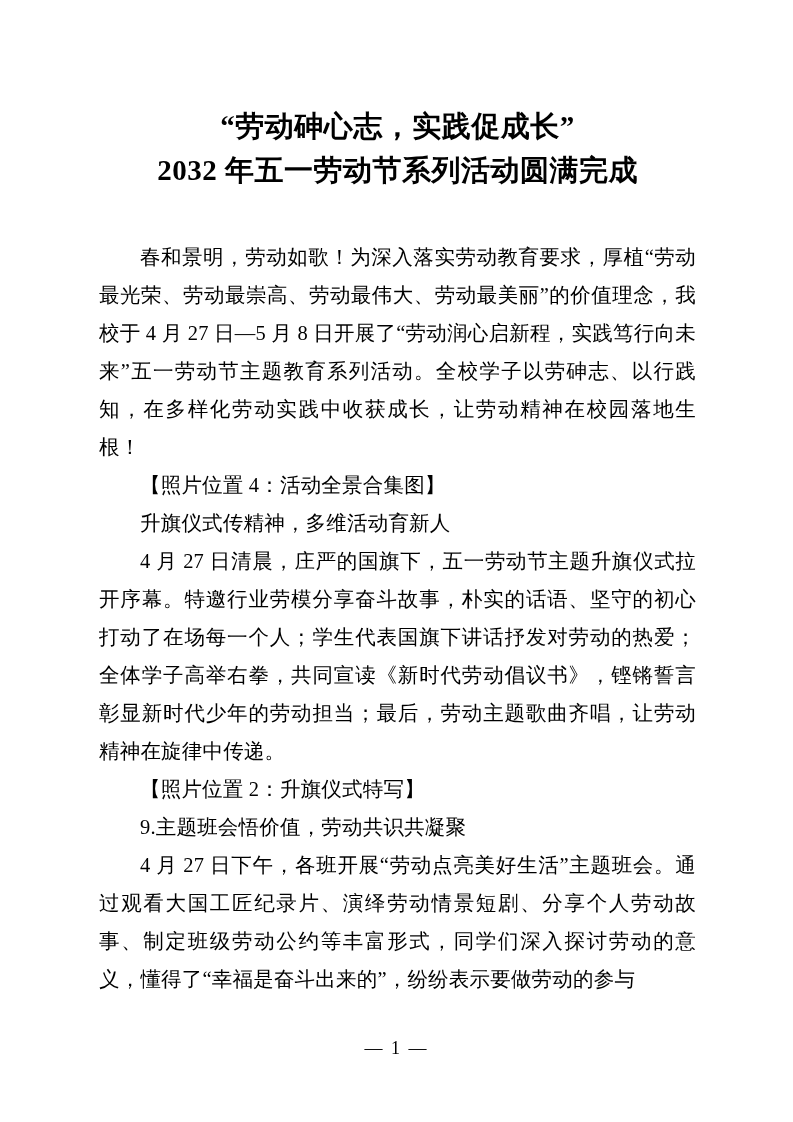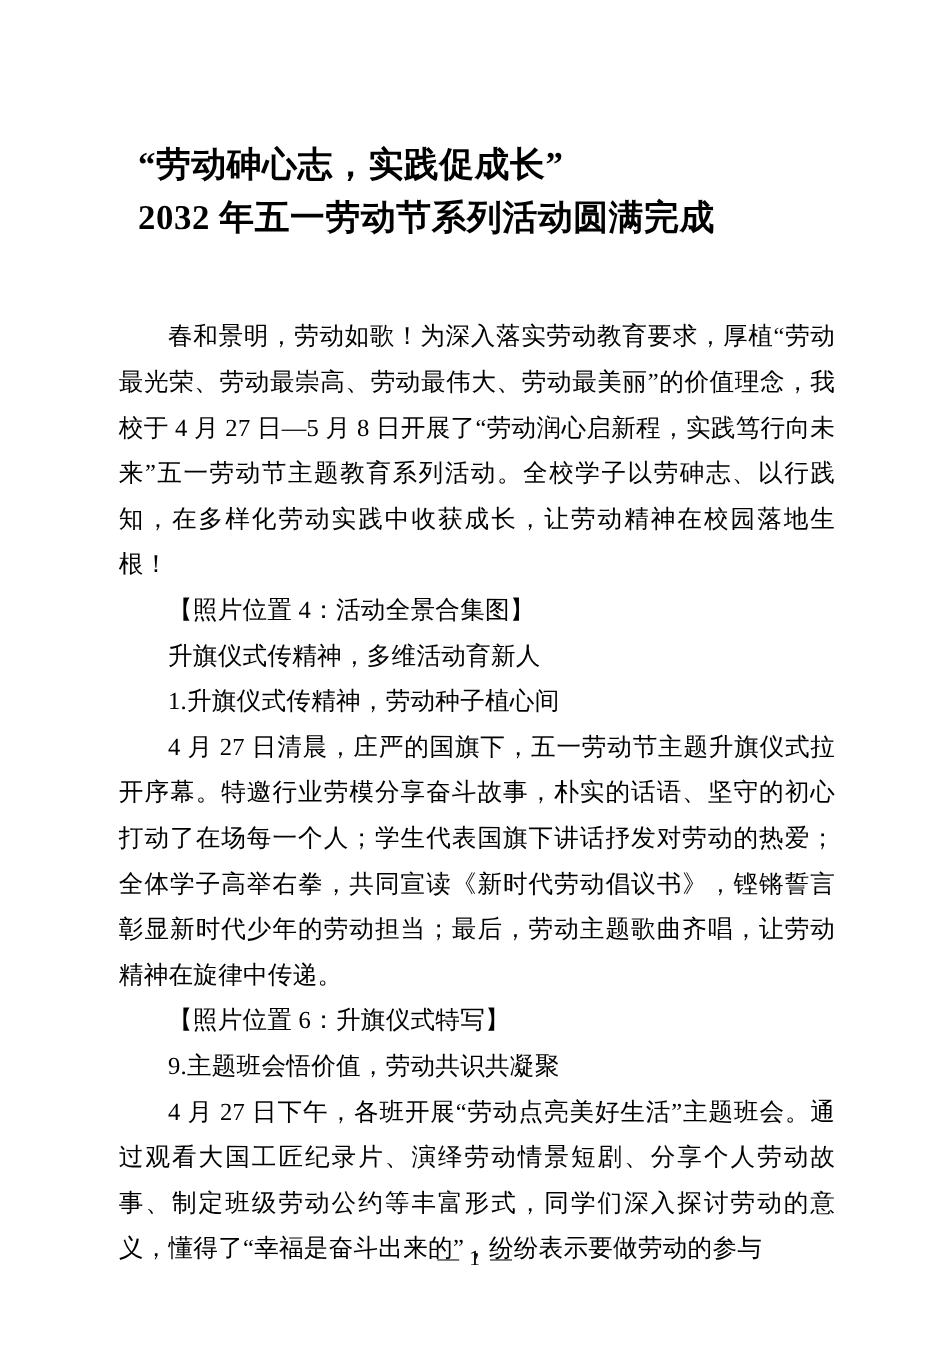--- a/index.html
+++ b/index.html
@@ -27,26 +27,26 @@
   }
 
   .content {
     position: absolute;
     left: 99px;
     top: 0;
     width: 597px;
   }
 
   .doc-title {
-    text-align: left;
+    text-align: center;
     font-weight: bold;
     font-size: 29px;
     line-height: 44px;
     letter-spacing: 0.5px;
-    margin: 16px;
+    margin: 4px;
     padding: 0;
   }
   .doc-title .title-line {
     display: block;
     white-space: nowrap;
   }
   .title-spacer-top { height: 100px; }
   .title-gap { height: 42px; }
 
   .para {
@@ -93,25 +93,24 @@
     </h1>
 
     <div class="title-gap"></div>
 
     <p class="para indent">春和景明，劳动如歌！为深入落实劳动教育要求，厚植“劳动最光荣、劳动最崇高、劳动最伟大、劳动最美丽”的价值理念，我校于 4 月 27 日—5 月 8 日开展了“劳动润心启新程，实践笃行向未来”五一劳动节主题教育系列活动。全校学子以劳砷志、以行践知，在多样化劳动实践中收获成长，让劳动精神在校园落地生根！</p>
 
     <p class="para para-noindent">【照片位置 4：活动全景合集图】</p>
 
     <p class="para para-noindent">升旗仪式传精神，多维活动育新人</p>
 
-    <p class="para para-noindent">1.升旗仪式传精神，劳动种子植心间</p>
 
     <p class="para indent">4 月 27 日清晨，庄严的国旗下，五一劳动节主题升旗仪式拉开序幕。特邀行业劳模分享奋斗故事，朴实的话语、坚守的初心打动了在场每一个人；学生代表国旗下讲话抒发对劳动的热爱；全体学子高举右拳，共同宣读《新时代劳动倡议书》，铿锵誓言彰显新时代少年的劳动担当；最后，劳动主题歌曲齐唱，让劳动精神在旋律中传递。</p>
 
-    <p class="para para-noindent">【照片位置 6：升旗仪式特写】</p>
+    <p class="para para-noindent">【照片位置 2：升旗仪式特写】</p>
 
     <p class="para para-noindent">9.主题班会悟价值，劳动共识共凝聚</p>
 
     <p class="para indent">4 月 27 日下午，各班开展“劳动点亮美好生活”主题班会。通过观看大国工匠纪录片、演绎劳动情景短剧、分享个人劳动故事、制定班级劳动公约等丰富形式，同学们深入探讨劳动的意义，懂得了“幸福是奋斗出来的”，纷纷表示要做劳动的参与</p>
 
   </div>
 
   <div class="footer">— 1 —</div>
 
 </div>

